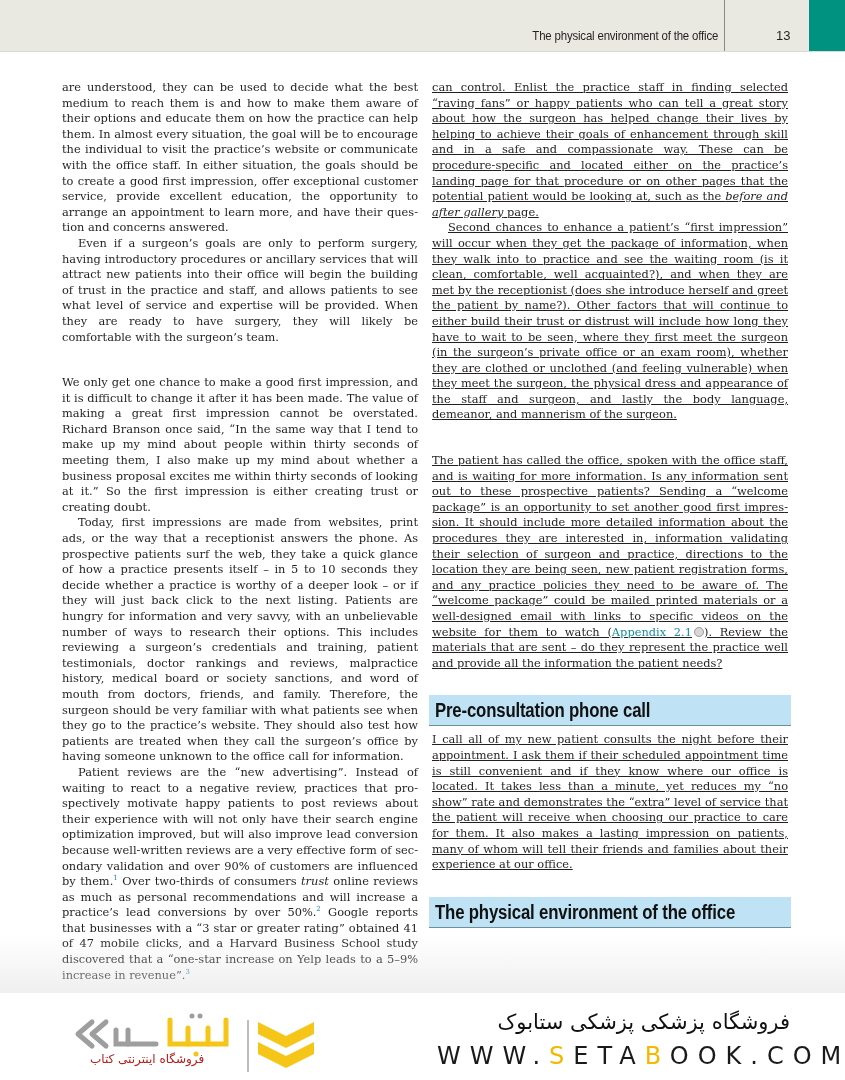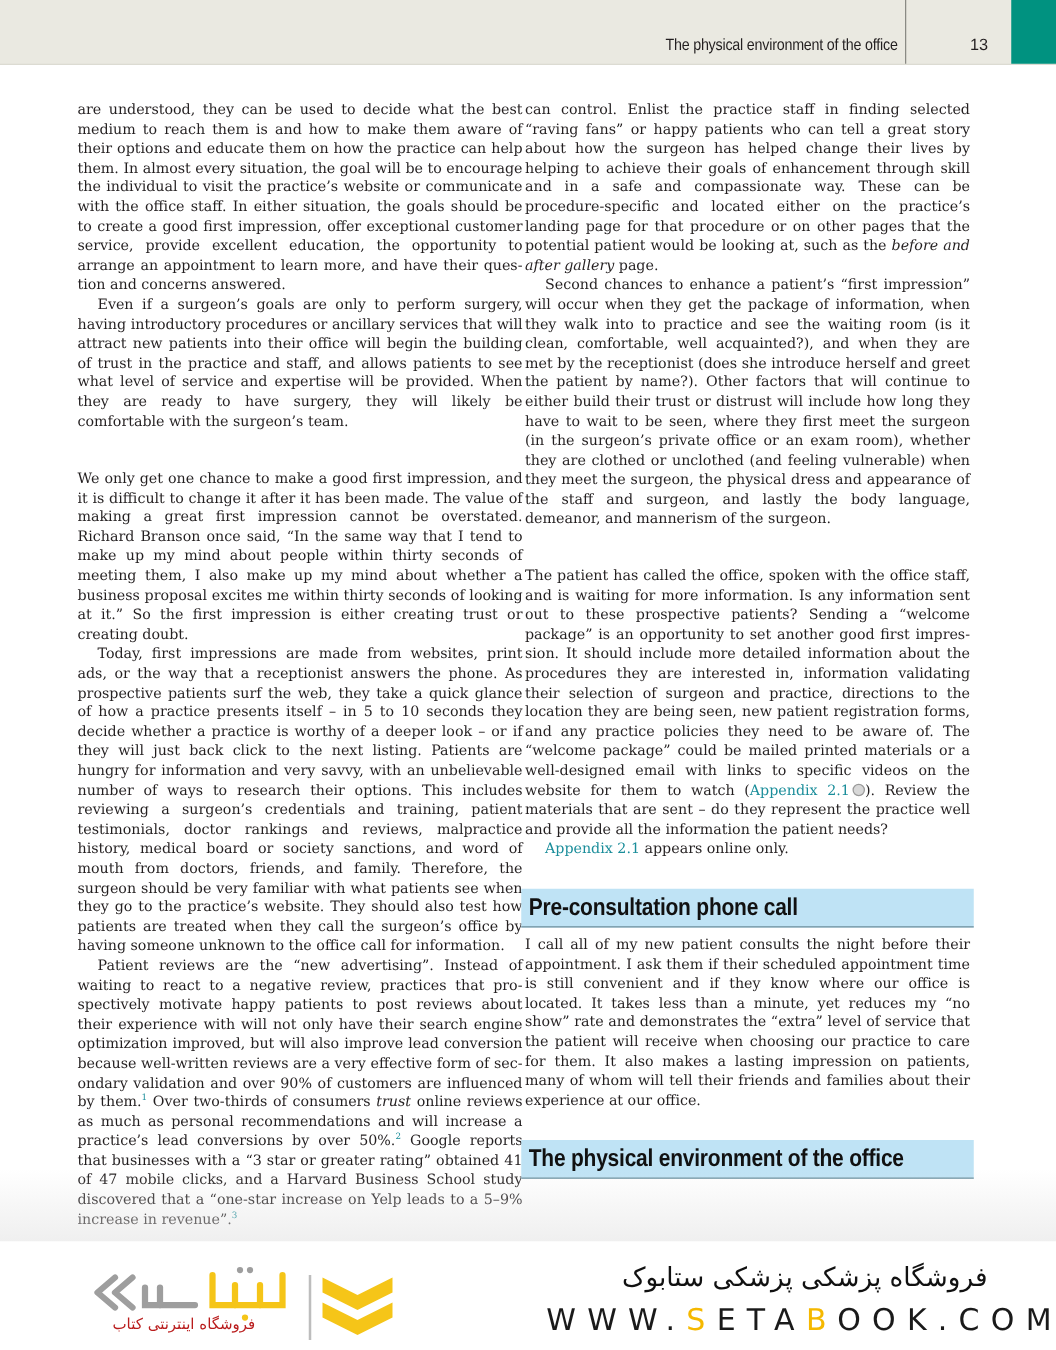--- a/index.html
+++ b/index.html
@@ -5,21 +5,21 @@
     html, body { margin:0; padding:0; }
     body { width:845px; height:1080px; position:relative; overflow:hidden; background:#ffffff; font-family:"DejaVu Serif", serif; color:#231f20; }
     .header { position:absolute; left:0; top:0; width:845px; height:51px; background:#eae9e1; border-bottom:1px solid #dcdbd2; }
     .header-title { position:absolute; right:127px; top:28px; font-family:"Liberation Sans", sans-serif; font-size:13px; color:#231f20; letter-spacing:-0.2px; transform:scaleX(0.88); transform-origin:right center; }
     .header-sep { position:absolute; left:724px; top:0; width:1px; height:51px; background:#8a8a84; }
     .header-page { position:absolute; left:776px; top:28px; font-family:"Liberation Sans", sans-serif; font-size:13px; color:#231f20;text-align:center; }
     .header-tab { position:absolute; left:809px; top:0; width:36px; height:51px; background:#009280; }
 
     .col { position:absolute; top:80px; width:356px; font-size:11.4px; line-height:15.6px; text-align:justify; hyphens:manual; }
     .col-left { left:62px; }
-    .col-right { left:420px; }
+    .col-right { left:432px;text-decoration:underline; }
     .col p { margin:0; }
     .col p.indent { text-indent:16px; }
     .col p.appendix-note { text-indent:16px; }
     .link { color:#1a8d9a; }
     .sup { font-size:7px; vertical-align:super; line-height:0; color:#1a8d9a; }
     .em { font-style:italic; }
     .web-icon { display:inline-block; width:10px; height:10px; border-radius:50%; border:1.5px solid #9a9a9a; background:#d8d8d8; vertical-align:-1px; margin-left:2px; box-sizing:border-box; }
 
     .section-head { background:#bfe3f5; border-bottom:1.5px solid #6e8f9c; margin:0 -3px 6px -3px; padding:4px 6px 3px 6px; font-family:"Liberation Sans", sans-serif; font-weight:bold; font-size:19.5px; line-height:23px; color:#111; letter-spacing:-0.2px; transform-origin:left top; }
     .section-head span { display:inline-block; transform:scaleX(0.86); transform-origin:left center; white-space:nowrap; }
@@ -52,21 +52,20 @@
   <p>We only get one chance to make a good first impression, and it is difficult to change it after it has been made. The value of making a great first impression cannot be overstated. Richard Branson once said, “In the same way that I tend to make up my mind about people within thirty seconds of meeting them, I also make up my mind about whether a business proposal excites me within thirty seconds of looking at it.” So the first impression is either creating trust or creating doubt.</p>
   <p class="indent">Today, first impressions are made from websites, print ads, or the way that a receptionist answers the phone. As prospec­tive patients surf the web, they take a quick glance of how a practice presents itself – in 5 to 10 seconds they decide whether a practice is worthy of a deeper look – or if they will just back click to the next listing. Patients are hungry for information and very savvy, with an unbelievable number of ways to research their options. This includes reviewing a surgeon’s credentials and training, patient testimonials, doctor rankings and reviews, malpractice history, medical board or society sanctions, and word of mouth from doctors, friends, and family. Therefore, the surgeon should be very familiar with what patients see when they go to the practice’s website. They should also test how patients are treated when they call the surgeon’s office by having someone unknown to the office call for information.</p>
   <p class="indent"><span>Patient reviews are the “new advertising”. Instead of waiting to react to a negative review, practices that pro­spectively motivate happy patients to post reviews about their experience with will not only have their search engine optimization improved, but will also improve lead conversion because well-written reviews are a very effective form of sec­ondary validation and over 90% of customers are influenced by them.</span><span class="sup">1</span><span> Over two-thirds of consumers </span><span class="em">trust</span><span> online reviews as much as personal recommendations and will increase a practice’s lead conversions by over 50%.</span><span class="sup">2</span><span> Google reports that businesses with a “3 star or greater rating” obtained 41 of 47 mobile clicks, and a Harvard Business School study discovered that a “one-star increase on Yelp leads to a 5–9% increase in revenue”.</span><span class="sup">3</span></p>
 </div>
 
 <div class="col col-right">
   <p><span>can control. Enlist the practice staff in finding selected “raving fans” or happy patients who can tell a great story about how the surgeon has helped change their lives by helping to achieve their goals of enhancement through skill and in a safe and compassionate way. These can be procedure-specific and located either on the practice’s landing page for that procedure or on other pages that the potential patient would be looking at, such as the </span><span class="em">before and after gallery</span><span> page.</span></p>
   <p class="indent">Second chances to enhance a patient’s “first impression” will occur when they get the package of information, when they walk into to practice and see the waiting room (is it clean, comfortable, well acquainted?), and when they are met by the receptionist (does she introduce herself and greet the patient by name?). Other factors that will continue to either build their trust or distrust will include how long they have to wait to be seen, where they first meet the surgeon (in the surgeon’s private office or an exam room), whether they are clothed or unclothed (and feeling vulnerable) when they meet the surgeon, the physical dress and appearance of the staff and surgeon, and lastly the body language, demeanor, and man­nerism of the surgeon.</p>
   <div class="gap-lg"></div>
   <p><span>The patient has called the office, spoken with the office staff, and is waiting for more information. Is any information sent out to these prospective patients? Sending a “welcome package” is an opportunity to set another good first impres­sion. It should include more detailed information about the procedures they are interested in, information validating their selection of surgeon and practice, directions to the location they are being seen, new patient registration forms, and any practice policies they need to be aware of. The “welcome package” could be mailed printed materials or a well-designed email with links to specific videos on the website for them to watch (</span><span class="link">Appendix 2.1</span><span class="web-icon"></span><span>). Review the materials that are sent – do they represent the practice well and provide all the information the patient needs?</span></p>
-  <p class="appendix-note"><span class="link">Appendix 2.1</span><span> appears online only.</span></p>
   <div class="gap-md"></div>
   <div class="section-head">
     <span>Pre-consultation phone call</span>
   </div>
   <p>I call all of my new patient consults the night before their appointment. I ask them if their scheduled appointment time is still convenient and if they know where our office is located. It takes less than a minute, yet reduces my “no show” rate and demonstrates the “extra” level of service that the patient will receive when choosing our practice to care for them. It also makes a lasting impression on patients, many of whom will tell their friends and families about their experience at our office.</p>
   <div class="gap-md"></div>
   <div class="section-head">
     <span>The physical environment of the office</span>
   </div>
 </div>

